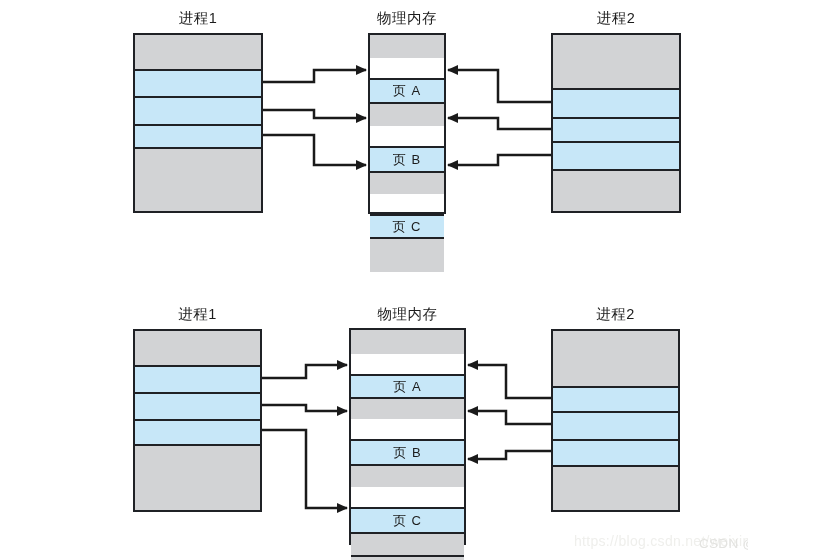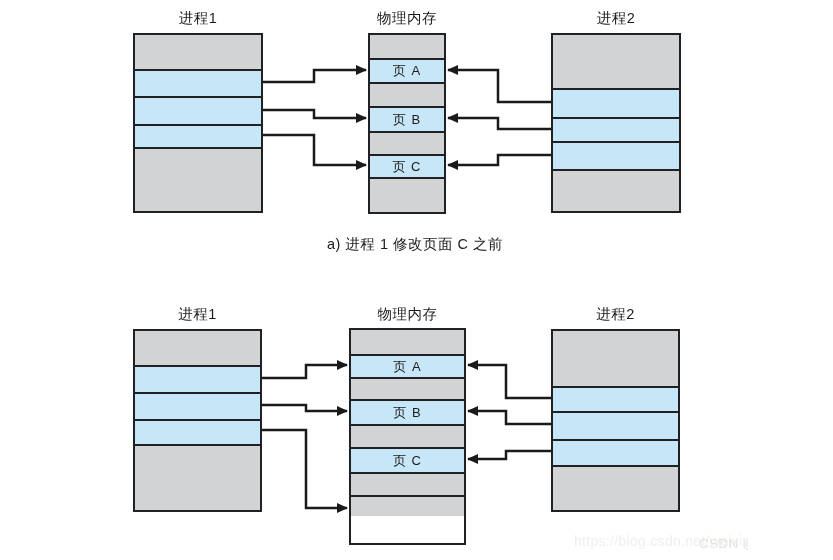--- a/index.html
+++ b/index.html
@@ -23,21 +23,21 @@
   .box{
     position:absolute;border:2px solid var(--border-dark);box-sizing:border-box;
     background:#fff;
   }
   .row{box-sizing:border-box;width:100%;}
   .row + .row{border-top:2px solid var(--border-dark);}
   .row.gray{background:var(--block-gray);}
   .row.blue{background:var(--page-blue);}
   .row.label-row{
     display:flex;align-items:center;justify-content:center;
-    font-size:13px;letter-spacing:1px;white-space:nowrap;
+    font-size:13px;letter-spacing:1px;white-space:nowrap;margin-top:20px;
   }
   .caption{
     position:absolute;text-align:center;font-size:14.5px;letter-spacing:0.5px;
     white-space:nowrap;
   }
   svg.arrows{position:absolute;left:0;top:0;pointer-events:none;}
   .connector{fill:none;stroke:var(--arrow-black);stroke-width:2.5;}
   .arrowhead{fill:var(--arrow-black);}
   .watermark-url{
     position:absolute;left:574px;top:533px;font-size:14px;letter-spacing:0.3px;
@@ -100,21 +100,20 @@
   </div>
 
   <div class="box" style="left:551px;top:33px;width:130px;height:180px">
     <div class="row gray" style="height:53px"></div>
     <div class="row blue" style="height:29px"></div>
     <div class="row blue" style="height:24px"></div>
     <div class="row blue" style="height:28px"></div>
     <div class="row gray" style="height:42px"></div>
   </div>
 
-  <div class="caption" style="left:250px;top:235px;width:330px">a) 进程 1 修改页面 C 之前</div>
 
   <div class="col-title" style="left:133px;top:305px;width:129px">进程1</div>
   <div class="col-title" style="left:349px;top:305px;width:117px">物理内存</div>
   <div class="col-title" style="left:551px;top:305px;width:129px">进程2</div>
 
   <div class="box" style="left:133px;top:329px;width:129px;height:183px">
     <div class="row gray" style="height:34px"></div>
     <div class="row blue" style="height:27px"></div>
     <div class="row blue" style="height:27px"></div>
     <div class="row blue" style="height:25px"></div>

